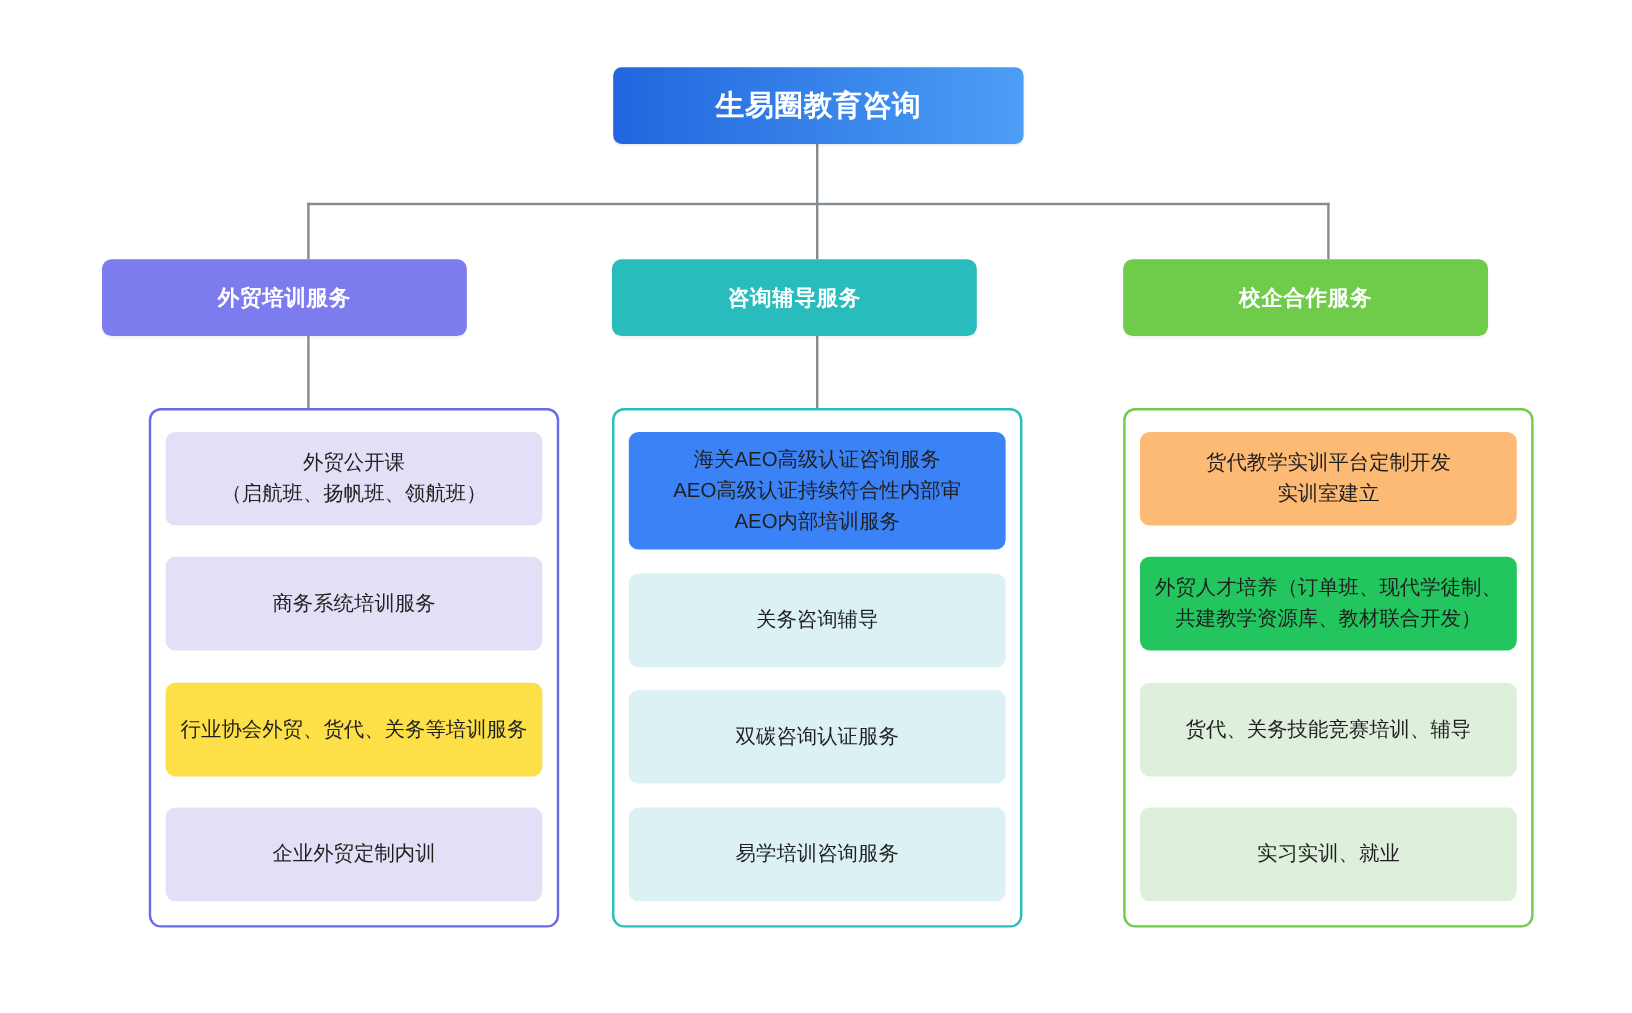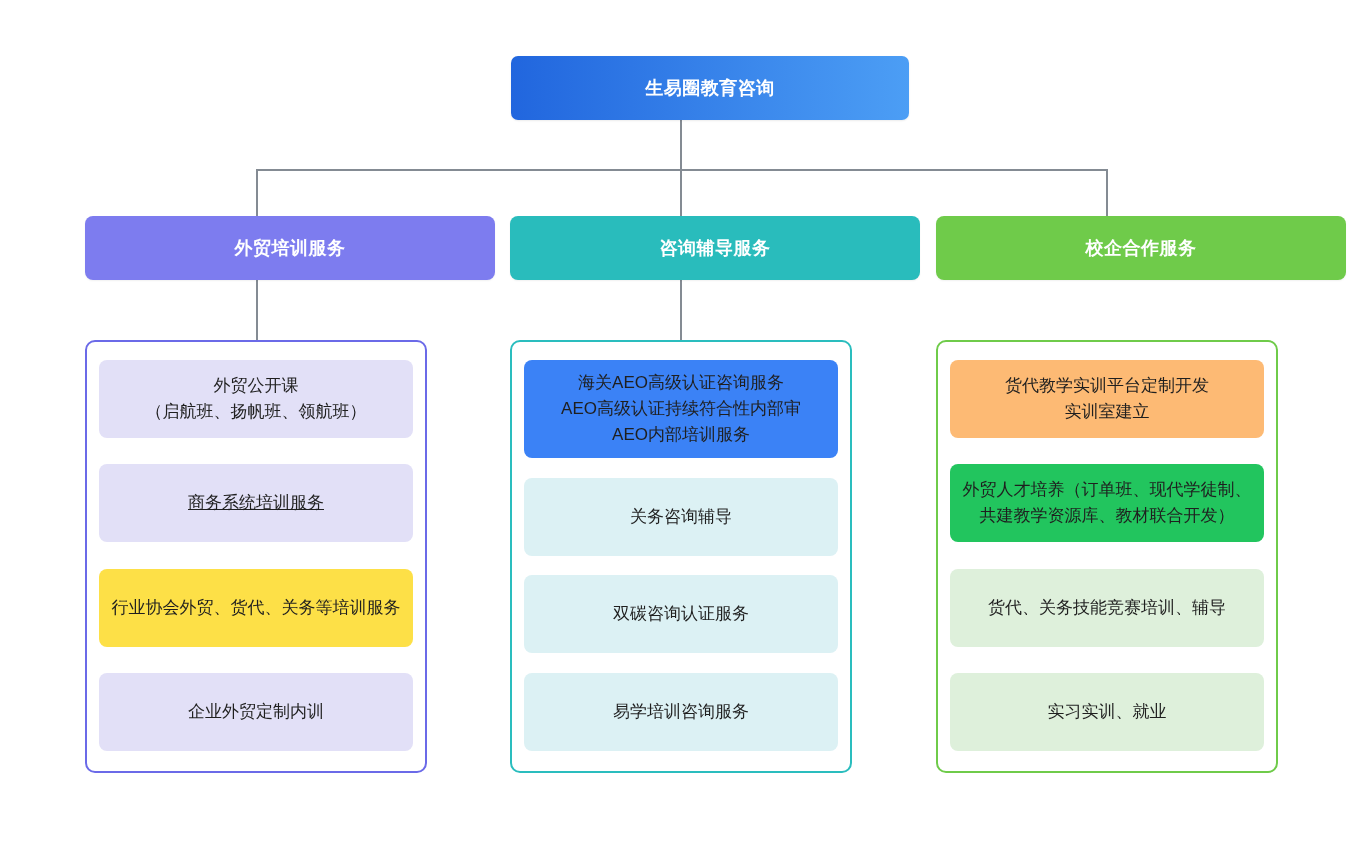--- a/index.html
+++ b/index.html
@@ -18,37 +18,37 @@
   
   .line {
     position: absolute;
     background: var(--connector, #848B93);
   }
   
   .root-node {
     position: absolute;
     left: 511px;
     top: 56px;
-    width: 398px;
+    width: 342px;
     height: 64px;
     border-radius: 7px;
     display: flex;
     align-items: center;
     justify-content: center;
     color: #ffffff;
-    font-size: 18px;
+    font-size: 24px;
     font-weight: bold;
     letter-spacing: 0.5px;
     box-shadow: 0 1px 2px rgba(0,0,0,0.08);
   }
   
   .branch-header {
     position: absolute;
     top: 216px;
-    width: 410px;
+    width: 304px;
     height: 64px;
     border-radius: 8px;
     display: flex;
     align-items: center;
     justify-content: center;
     color: #ffffff;
     font-size: 18px;
     font-weight: bold;
     letter-spacing: 0.5px;
     box-shadow: 0 1px 2px rgba(0,0,0,0.06);
@@ -99,24 +99,24 @@
   <div class="line" style="left:256px; top:280px; width:2px; height:60px;"></div>
   <div class="line" style="left:680px; top:280px; width:2px; height:60px;"></div>
 
   <div class="root-node" id="rootNode" style="background: linear-gradient(90deg, rgb(33, 102, 222), rgb(76, 158, 245));">
     <span>生易圈教育咨询</span>
   </div>
 
   <div class="branch-header col-1" style="background: rgb(125, 124, 239);">
     <span>外贸培训服务</span>
   </div>
-  <div class="panel col-1" style="border-color: rgb(107, 106, 232);">
+  <div class="panel col-1" style="border-color: rgb(107, 106, 232); margin-left: 39px;">
     <div class="item" style="background: rgb(226, 224, 247);">外贸公开课
 （启航班、扬帆班、领航班）</div>
-    <div class="item" style="background: rgb(226, 224, 247); text-decoration: underline;">商务系统培训服务</div>
+    <div class="item" style="background: rgb(226, 224, 247);">商务系统培训服务</div>
     <div class="item" style="background: #fde047;">行业协会外贸、货代、关务等培训服务</div>
     <div class="item" style="background: rgb(226, 224, 247);">企业外贸定制内训</div>
   </div>
 
   <div class="branch-header col-2" style="background: rgb(41, 188, 188);">
     <span>咨询辅导服务</span>
   </div>
   <div class="panel col-2" style="border-color: rgb(42, 189, 190);">
     <div class="item" style="background: #3b82f6;">海关AEO高级认证咨询服务
 AEO高级认证持续符合性内部审

